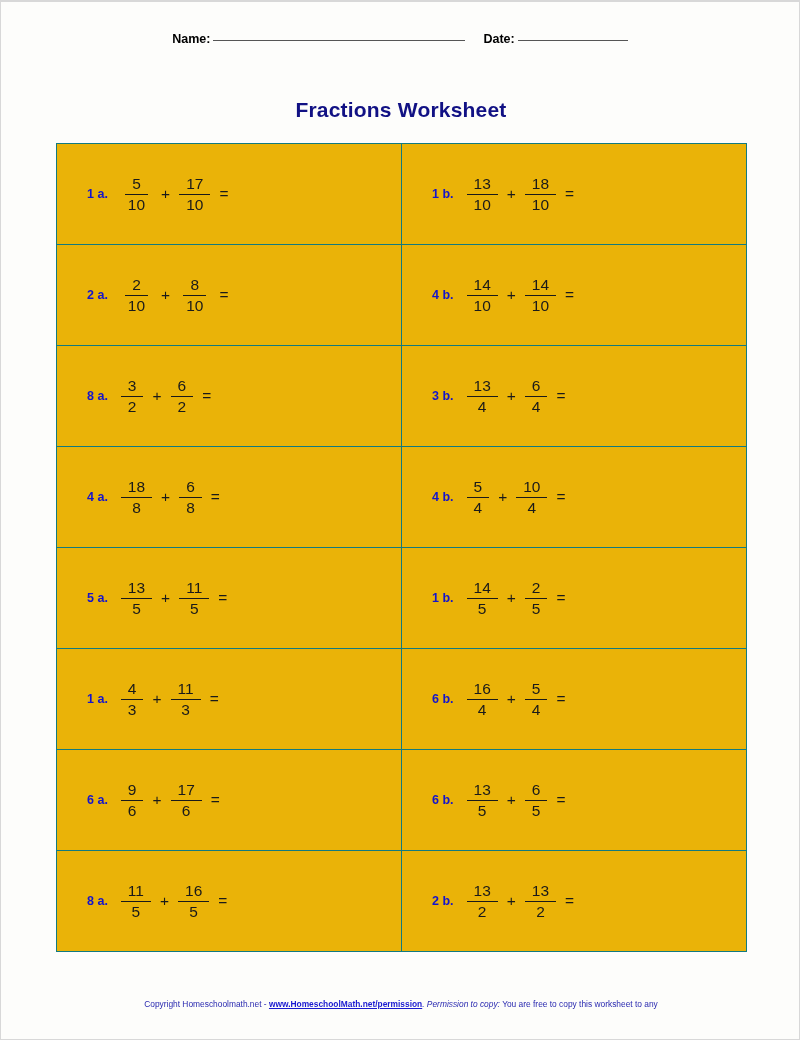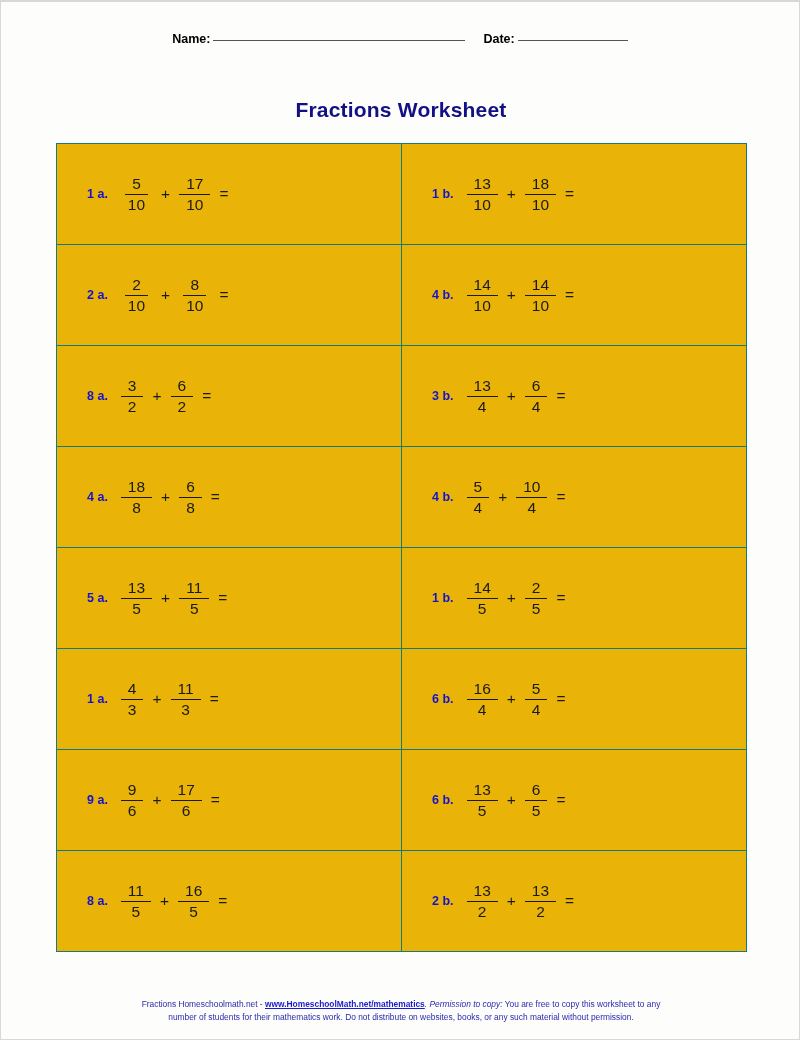--- a/index.html
+++ b/index.html
@@ -373,21 +373,21 @@
                 <span class="den">4</span>
               </span>
               <span class="eq">=</span>
             </span>
           </div>
         </td>
       </tr>
       <tr>
         <td>
           <div class="problem">
-            <span class="plabel">9 a.</span>
+            <span class="plabel">6 a.</span>
             <span class="expr">
               <span class="frac">
                 <span class="num">9</span>
                 <span class="den">6</span>
               </span>
               <span class="op">+</span>
               <span class="frac">
                 <span class="num">17</span>
                 <span class="den">6</span>
               </span>
@@ -446,17 +446,16 @@
               </span>
               <span class="eq">=</span>
             </span>
           </div>
         </td>
       </tr>
     </tbody>
   </table>
 
   <div class="footer">
-    <div><span class="fc-plain">Fractions Homeschoolmath.net - </span><a class="fc-link" href="#">www.HomeschoolMath.net/mathematics</a><span class="fc-ital">.  Permission to copy:</span><span class="fc-plain"> You are free to copy this worksheet to any</span></div>
-    <div class="fc-plain">number of students for their mathematics work. Do not distribute on websites, books, or any such material without permission.</div>
+    <div><span class="fc-plain">Copyright Homeschoolmath.net - </span><a class="fc-link" href="#">www.HomeschoolMath.net/permission</a><span class="fc-ital">.  Permission to copy:</span><span class="fc-plain"> You are free to copy this worksheet to any</span></div>
   </div>
 
 </div>
 
 </body></html>

